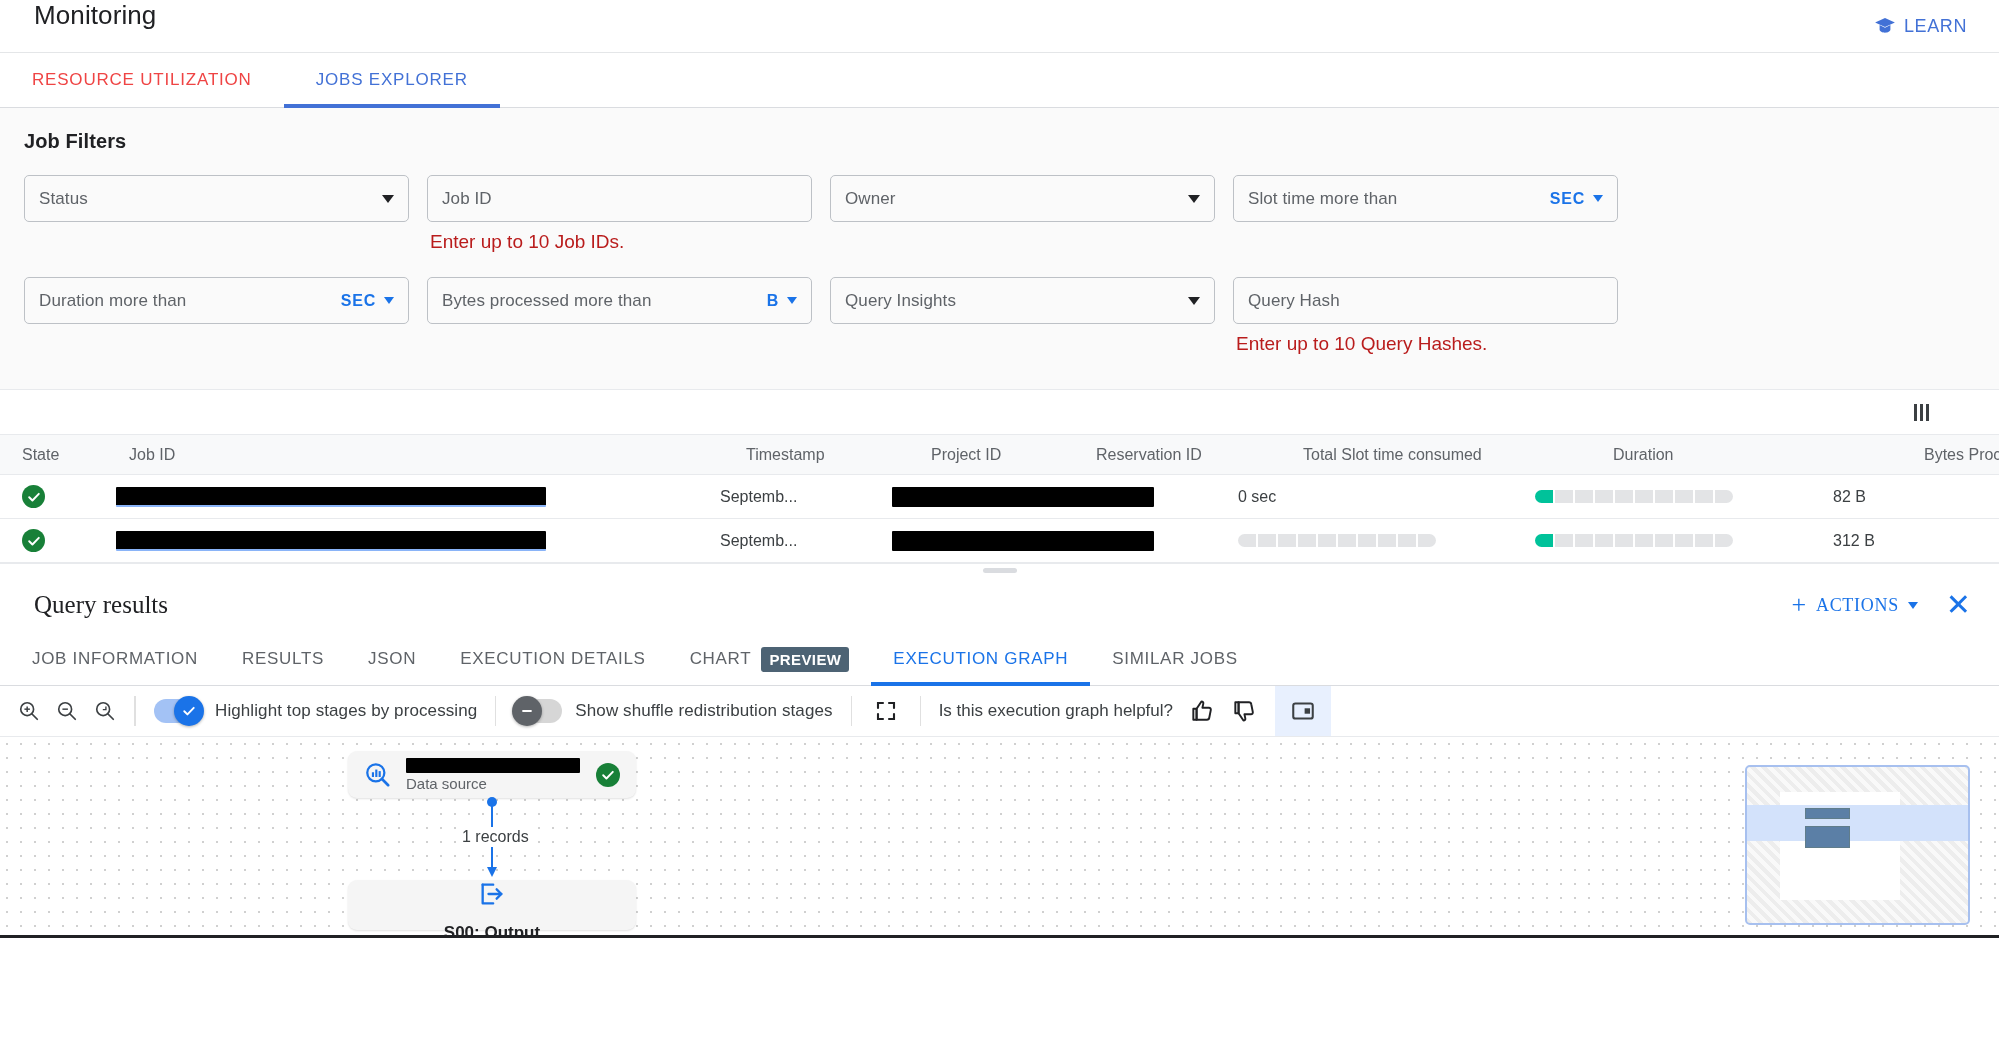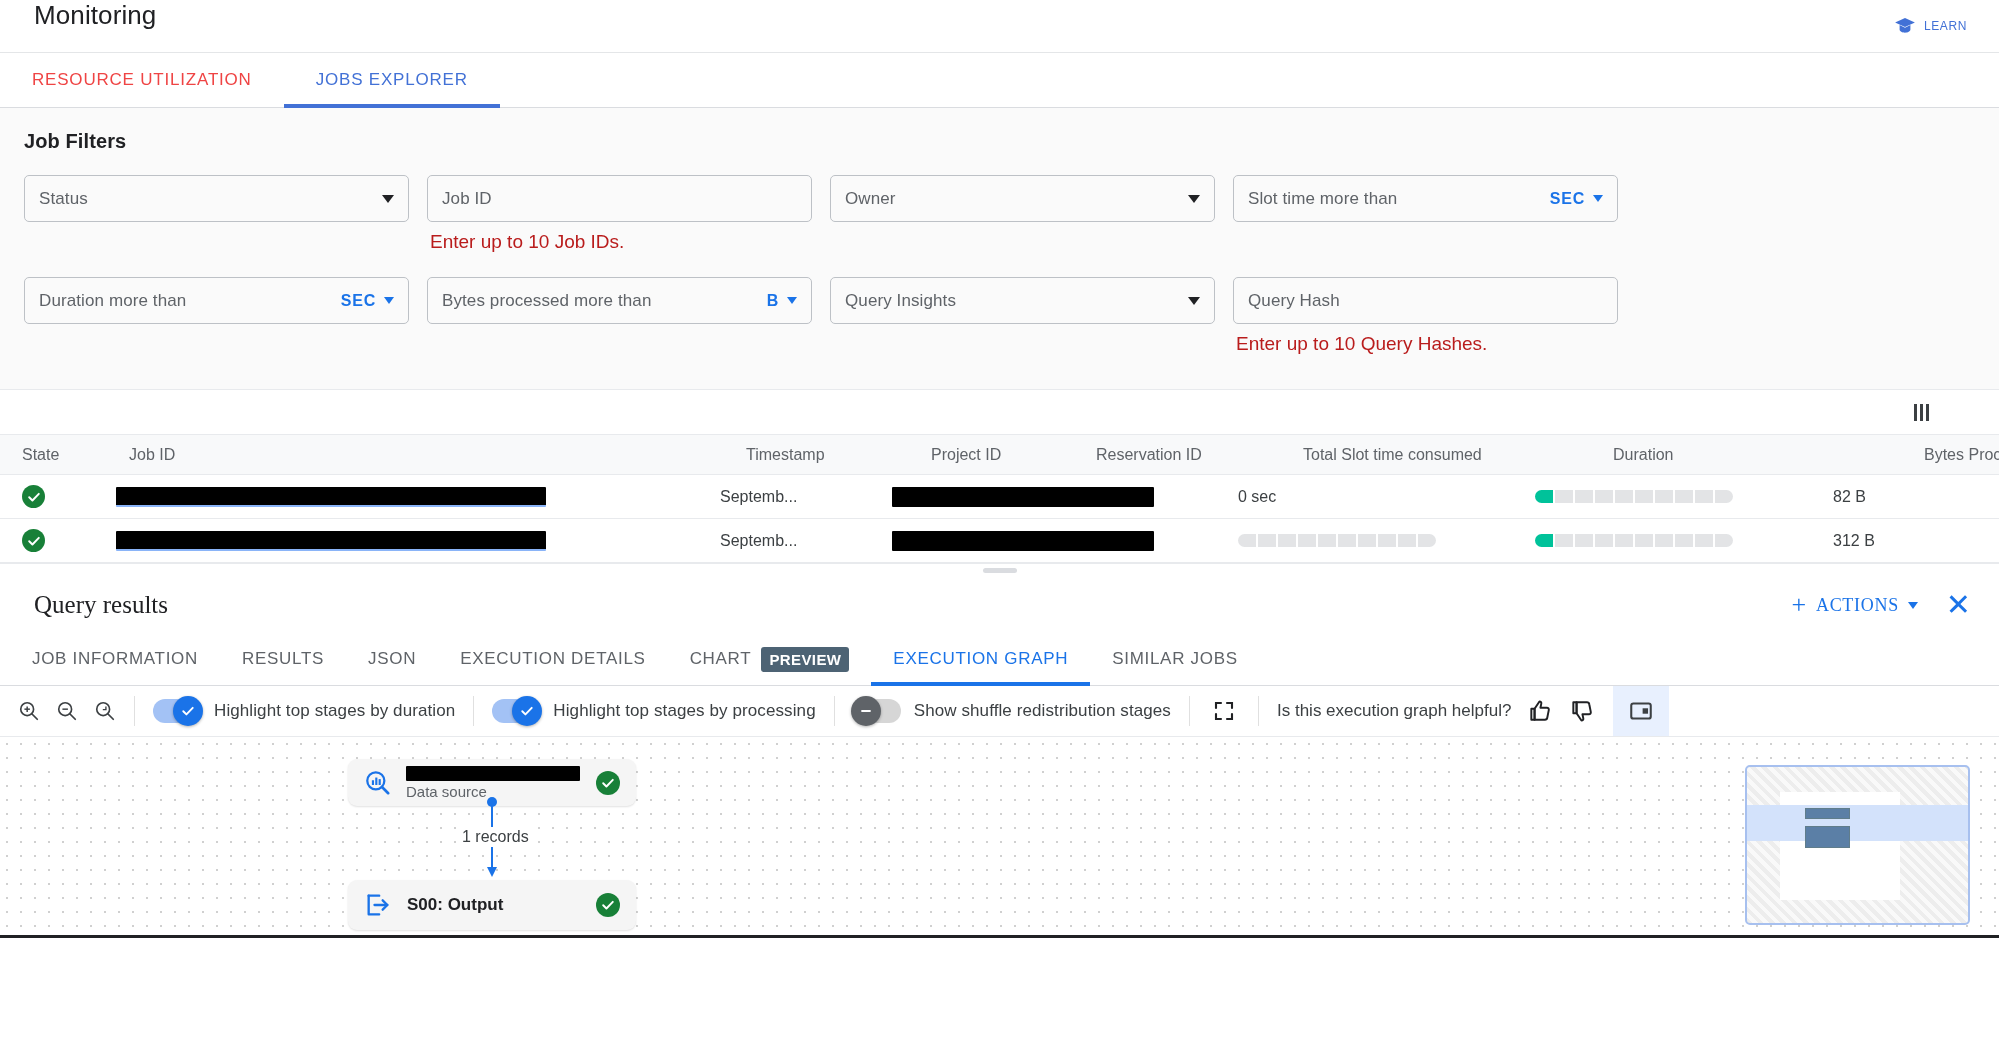--- a/index.html
+++ b/index.html
@@ -13,21 +13,21 @@
 
   
   .page-header {
     height: 53px; display: flex; 
     justify-content: space-between; padding: 0 24px 0 34px;
     border-bottom: 1px solid #e4e6e8; background: #fff;
   }
   .page-title { font-size: 26px; color: #202124; font-weight: 400; letter-spacing: .1px; }
   .learn-btn {
     display: flex; align-items: center; gap: 8px;
-    color: #4271d6; font-size: 12px; font-weight: 500;
+    color: #4271d6; font-size: 18px; font-weight: 500;
     letter-spacing: .6px; cursor: pointer; padding: 6px 8px;
   }
   .learn-btn svg { display: block; }
 
   
   .tabbar {
     height: 55px; display: flex; align-items: stretch;
     border-bottom: 1px solid #dadce0; background: #fff; padding-left: 0;
   }
   .tab {
@@ -485,32 +485,20 @@
       <span class="zoom-ico">
         <svg width="22" height="22" viewBox="0 0 24 24">
             <circle cx="10" cy="10" r="7" stroke="#3c4043" stroke-width="1.8" fill="none"></circle>
             <line x1="15" y1="15" x2="21" y2="21" stroke="#3c4043" stroke-width="1.9" stroke-linecap="round"></line>
             <path d="M13 7 L13 10.5 L9.6 10.5" stroke="#3c4043" stroke-width="1.5" fill="none"></path>
           </svg>
       </span>
     </div>
     <div class="gt-sep"></div>
 
-    <div class="gt-group">
-      <div class="toggle-row">
-        <span class="toggle">
-          <span class="knob">
-            <svg width="14" height="14" viewBox="0 0 16 16">
-                <path d="M2.6 8.3 L6.2 11.9 L13.4 4.4" stroke="#fff" stroke-width="2.2" fill="none" stroke-linecap="round" stroke-linejoin="round"></path>
-              </svg>
-          </span>
-        </span>
-        <span class="toggle-label">Highlight top stages by duration</span>
-      </div>
-    </div>
     <div class="gt-sep"></div>
 
     <div class="gt-group">
       <div class="toggle-row">
         <span class="toggle">
           <span class="knob">
             <svg width="14" height="14" viewBox="0 0 16 16">
                 <path d="M2.6 8.3 L6.2 11.9 L13.4 4.4" stroke="#fff" stroke-width="2.2" fill="none" stroke-linecap="round" stroke-linejoin="round"></path>
               </svg>
           </span>
@@ -564,21 +552,21 @@
     <div class="panel-ico-wrap">
       <svg width="26" height="26" viewBox="0 0 24 24" fill="none" stroke="#3c4043" stroke-width="1.9">
         <rect x="3" y="5" width="18" height="14" rx="2"></rect>
         <rect x="13.5" y="9.5" width="5" height="5" fill="#3c4043" stroke="none"></rect>
       </svg>
     </div>
   </div>
 
   <div class="canvas">
 
-    <div class="node" style="left:348px; top:22px; width:288px; height:47px;">
+    <div class="node" style="left:348px; top:14px; width:288px; height:47px;">
       <span class="node-ico">
         <svg width="27" height="27" viewBox="0 0 24 24">
           <circle cx="10.5" cy="10.5" r="7.6" stroke="#1a73e8" stroke-width="2" fill="none"></circle>
           <line x1="16" y1="16" x2="21.5" y2="21.5" stroke="#1a73e8" stroke-width="2.4" stroke-linecap="round"></line>
           <rect x="7" y="10" width="1.9" height="4.2" fill="#1a73e8"></rect>
           <rect x="10" y="7.6" width="1.9" height="6.6" fill="#1a73e8"></rect>
           <rect x="13" y="9" width="1.9" height="5.2" fill="#1a73e8"></rect>
         </svg>
       </span>
       <span class="node-body">
@@ -592,21 +580,21 @@
       </span>
     </div>
 
     <svg style="position:absolute; left:470px; top:60px; width:44px; height:82px;" viewBox="0 0 44 82">
       <circle cx="22" cy="5" r="5" fill="#1a73e8"></circle>
       <line x1="22" y1="8" x2="22" y2="72" stroke="#1a73e8" stroke-width="2"></line>
       <path d="M22 80 L17 70 L27 70 Z" fill="#1a73e8"></path>
     </svg>
     <div class="edge-label" style="left:457px; top:90px;">1 records</div>
 
-    <div class="node" style="left:348px; top:143px; width:288px; height:50px;">
+    <div class="node" style="left:348px; top:143px; width:288px; height:50px;flex-direction:column;">
       <span class="node-ico">
         <svg width="28" height="28" viewBox="0 0 24 24" fill="none" stroke="#1a73e8" stroke-width="2" stroke-linecap="round" stroke-linejoin="round">
           <path d="M4 4 L4 20 L13 20"></path>
             <path d="M13 4 L4 4"></path>
           <line x1="9" y1="12" x2="20" y2="12"></line>
             <path d="M16 8 L20 12 L16 16"></path>
         </svg>
       </span>
       <span class="node-label">S00: Output</span>
       <span class="check-circle" style="width:24px;height:24px;margin-left:auto;">

